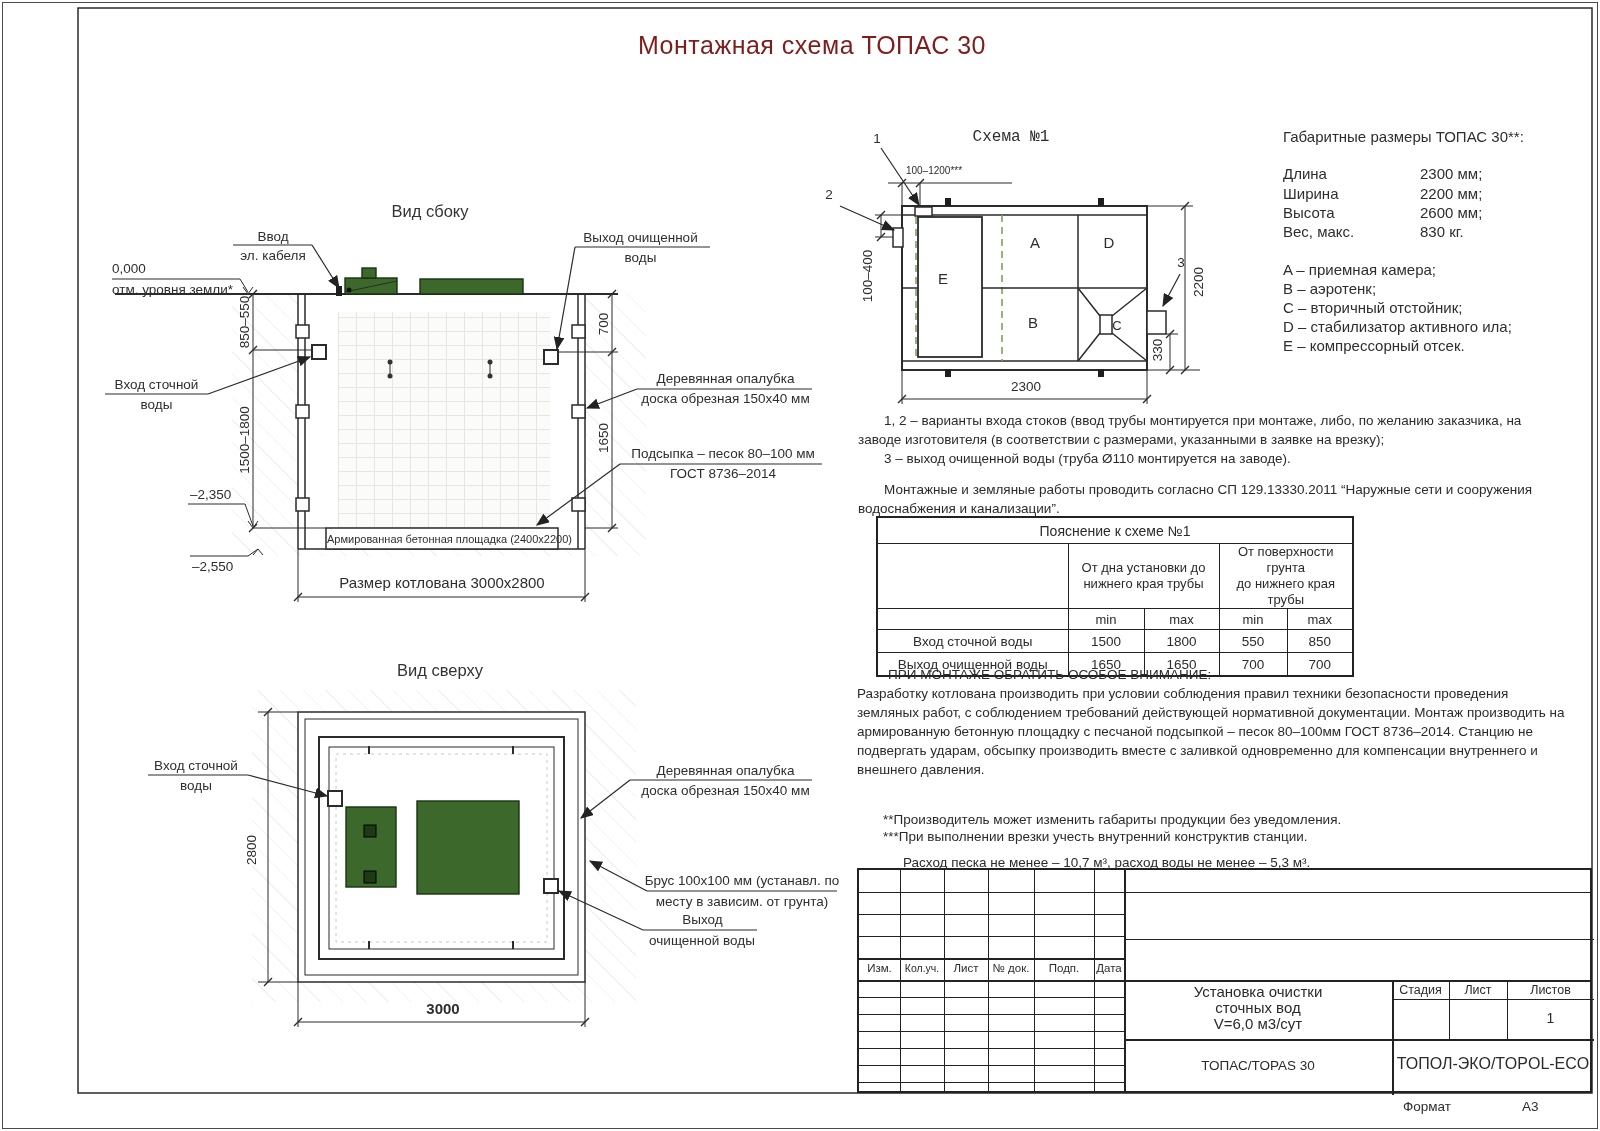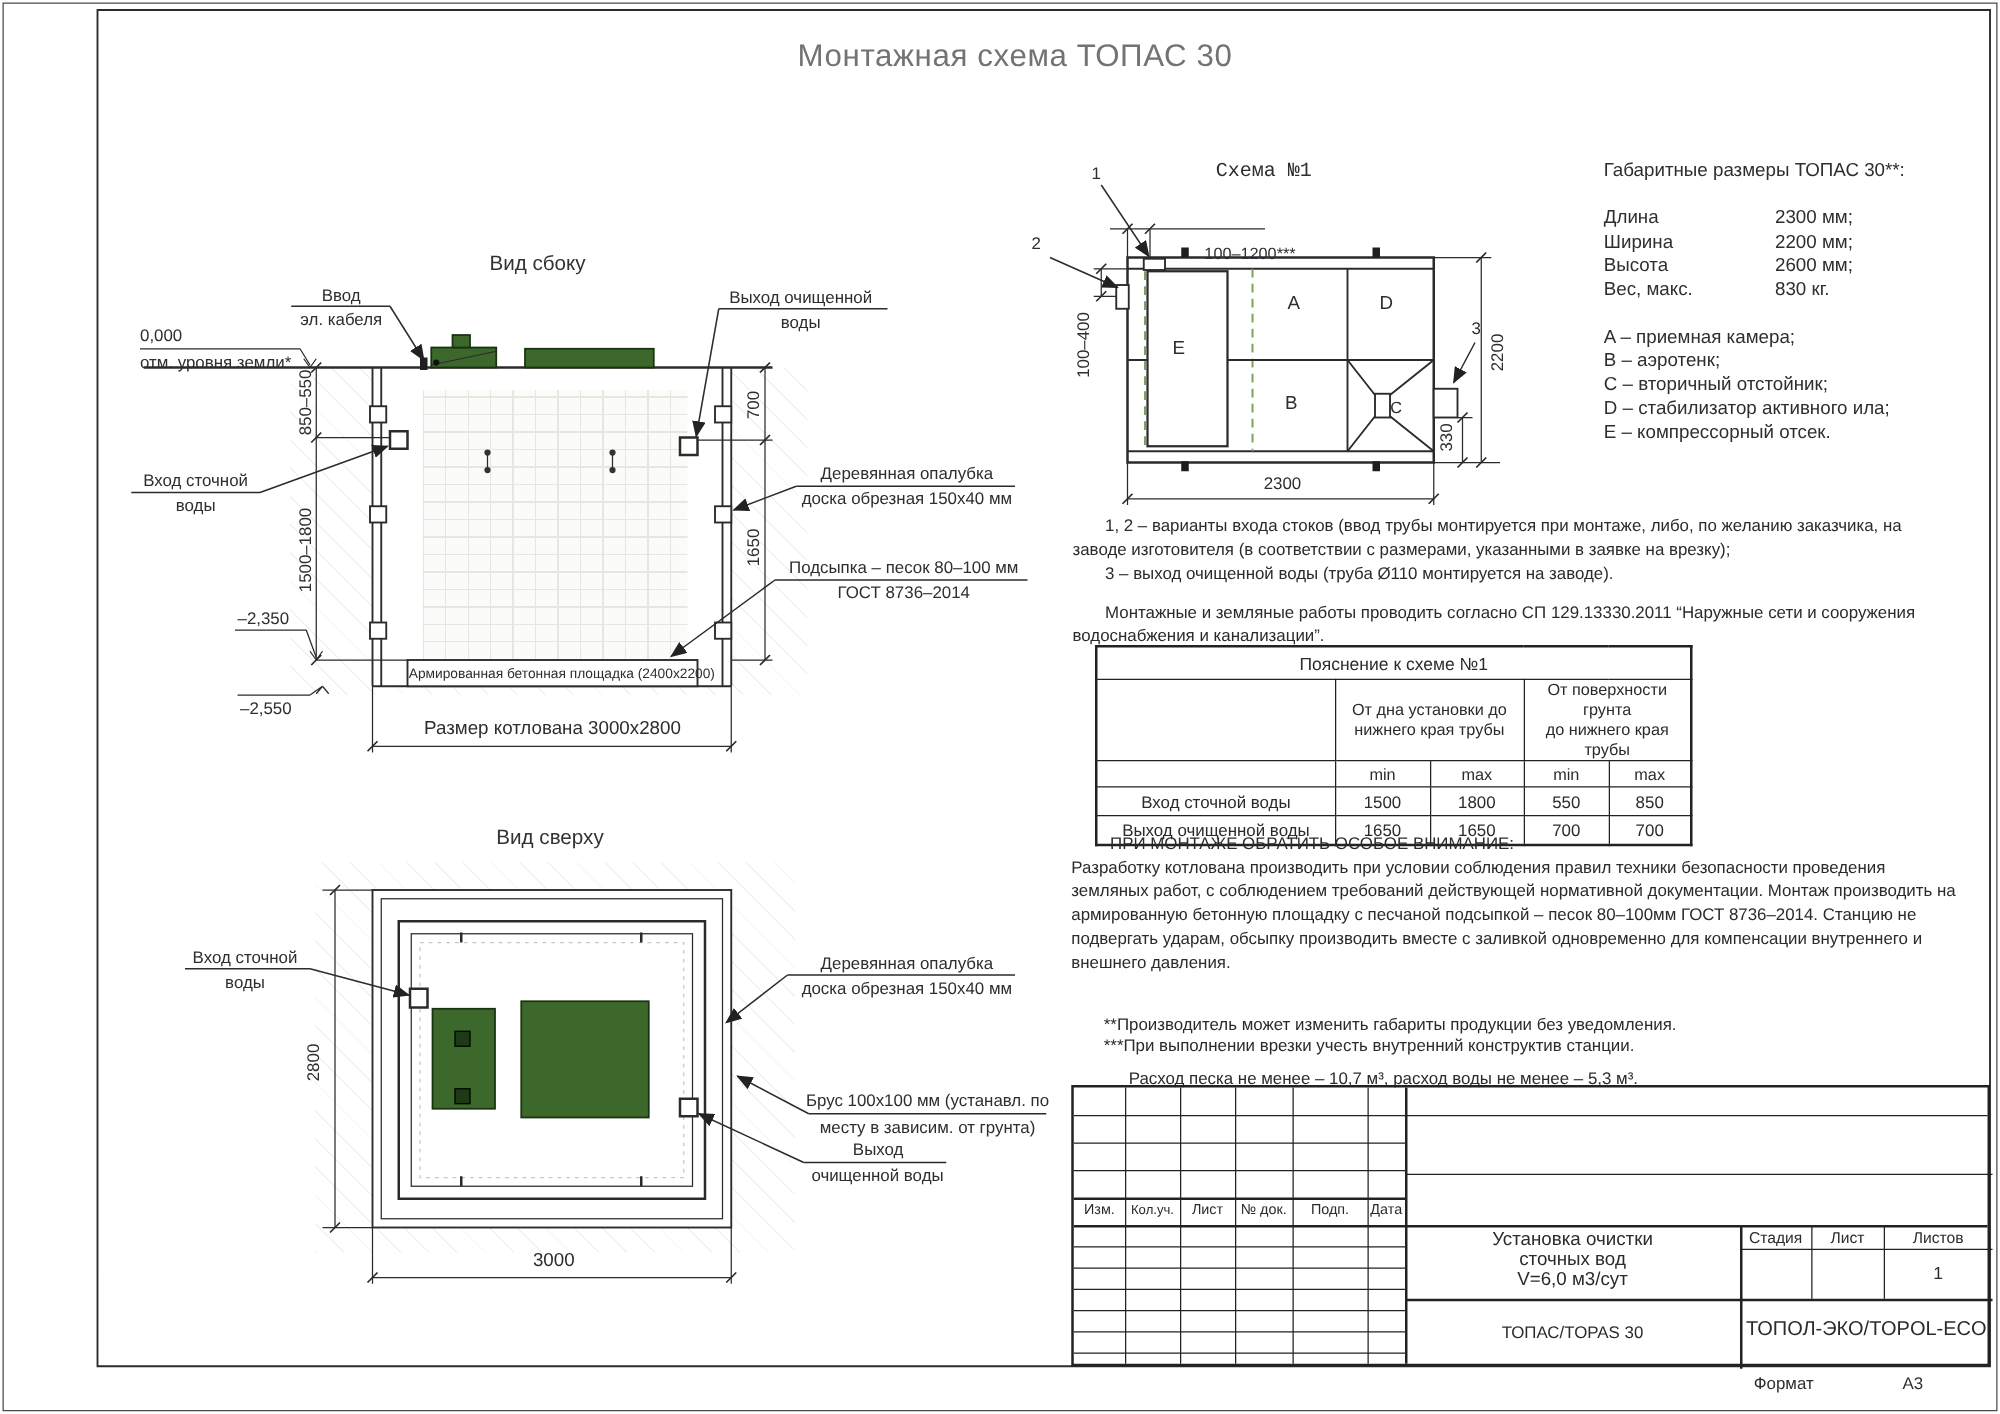--- a/index.html
+++ b/index.html
@@ -165,21 +165,21 @@
       <path class="tick" d="M877,219 L885,211 M877,241 L885,233"></path>
       <path class="ln w1" d="M1185,206 V370 M1147,206 H1193 M1147,370 H1200"></path>
       <path class="tick" d="M1181,210 L1189,202 M1181,374 L1189,366"></path>
       <path class="ln w1" d="M1170,334 V370 M1166,334 H1178"></path>
       <path class="tick" d="M1166,338 L1174,330 M1166,374 L1174,366"></path>
       <path class="ln w1" d="M902,399 H1147 M902,370 V404 M1147,370 V404"></path>
       <path class="tick" d="M898,403 L906,395 M1143,403 L1151,395"></path>
     </g>
   </svg>
 
-  <div class="lbl c" style="left:597px;top:30px;width:430px;font-size:25px;line-height:30px;color:#737373;letter-spacing:0.5px;">Монтажная схема ТОПАС 30</div>
+  <div class="lbl c" style="left:597px;top:30px;width:430px;font-size:25px;line-height:30px;color:#7f1d1d;letter-spacing:0.5px;">Монтажная схема ТОПАС 30</div>
 
   <div class="viewtitle" style="left:340px;top:202px;width:180px;">Вид сбоку</div>
   <div class="lbl" style="left:112px;top:260px;">0,000</div>
   <div class="lbl" style="left:112px;top:281px;">отм. уровня земли*</div>
   <div class="lbl c" style="left:233px;top:228px;width:80px;">Ввод</div>
   <div class="lbl c" style="left:223px;top:247px;width:100px;">эл. кабеля</div>
   <div class="lbl c" style="left:568px;top:229px;width:145px;">Выход очищенной</div>
   <div class="lbl c" style="left:568px;top:249px;width:145px;">воды</div>
   <div class="lbl c" style="left:103px;top:376px;width:107px;">Вход сточной</div>
   <div class="lbl c" style="left:103px;top:396px;width:107px;">воды</div>
@@ -199,32 +199,32 @@
   <div class="viewtitle" style="left:360px;top:661px;width:160px;">Вид сверху</div>
   <div class="lbl c" style="left:142px;top:757px;width:108px;">Вход сточной</div>
   <div class="lbl c" style="left:142px;top:777px;width:108px;">воды</div>
   <div class="lbl c" style="left:637px;top:762px;width:177px;">Деревянная опалубка</div>
   <div class="lbl c" style="left:627px;top:782px;width:197px;">доска обрезная 150х40 мм</div>
   <div class="lbl c" style="left:642px;top:872px;width:200px;">Брус 100х100 мм (устанавл. по</div>
   <div class="lbl c" style="left:647px;top:893px;width:190px;">месту в зависим. от грунта)</div>
   <div class="lbl c" style="left:650px;top:911px;width:105px;">Выход</div>
   <div class="lbl c" style="left:637px;top:932px;width:130px;">очищенной воды</div>
   <div class="vtext" style="left:251px;top:850px;">2800</div>
-  <div class="lbl c" style="left:408px;top:1000px;width:70px;font-size:15px;">3000</div>
+  <div class="lbl c" style="left:408px;top:1000px;width:70px;font-size:15px;font-weight:bold;">3000</div>
 
   <div class="lbl c" style="left:941px;top:129px;width:140px;font-size:16px;font-family:Liberation Mono, monospace;">Схема №1</div>
   <div class="lbl c" style="left:1022px;top:234px;width:26px;font-size:15px;">A</div>
   <div class="lbl c" style="left:1096px;top:234px;width:26px;font-size:15px;">D</div>
   <div class="lbl c" style="left:930px;top:270px;width:26px;font-size:15px;">E</div>
   <div class="lbl c" style="left:1020px;top:314px;width:26px;font-size:15px;">B</div>
   <div class="lbl c" style="left:1106px;top:317px;width:22px;font-size:13px;">C</div>
   <div class="lbl c" style="left:868px;top:130px;width:18px;">1</div>
   <div class="lbl c" style="left:820px;top:186px;width:18px;">2</div>
   <div class="lbl c" style="left:1172px;top:254px;width:18px;">3</div>
-  <div class="lbl c" style="left:946px;top:162px;width:108px;font-size:13px;margin-top:32px;">100–1200***</div>
+  <div class="lbl c" style="left:880px;top:162px;width:108px;font-size:10px;">100–1200***</div>
   <div class="vtext" style="left:867px;top:276px;">100–400</div>
   <div class="vtext" style="left:1198px;top:282px;">2200</div>
   <div class="vtext" style="left:1157px;top:350px;">330</div>
   <div class="lbl c" style="left:1000px;top:378px;width:52px;">2300</div>
 
   <div class="lbl" style="left:1283px;top:128px;font-size:15px;">Габаритные размеры ТОПАС 30**:</div>
   <div class="lbl" style="left:1283px;top:165px;font-size:15px;">Длина</div>
   <div class="lbl" style="left:1420px;top:165px;font-size:15px;">2300 мм;</div>
   <div class="lbl" style="left:1283px;top:185px;font-size:15px;">Ширина</div>
   <div class="lbl" style="left:1420px;top:185px;font-size:15px;">2200 мм;</div>

